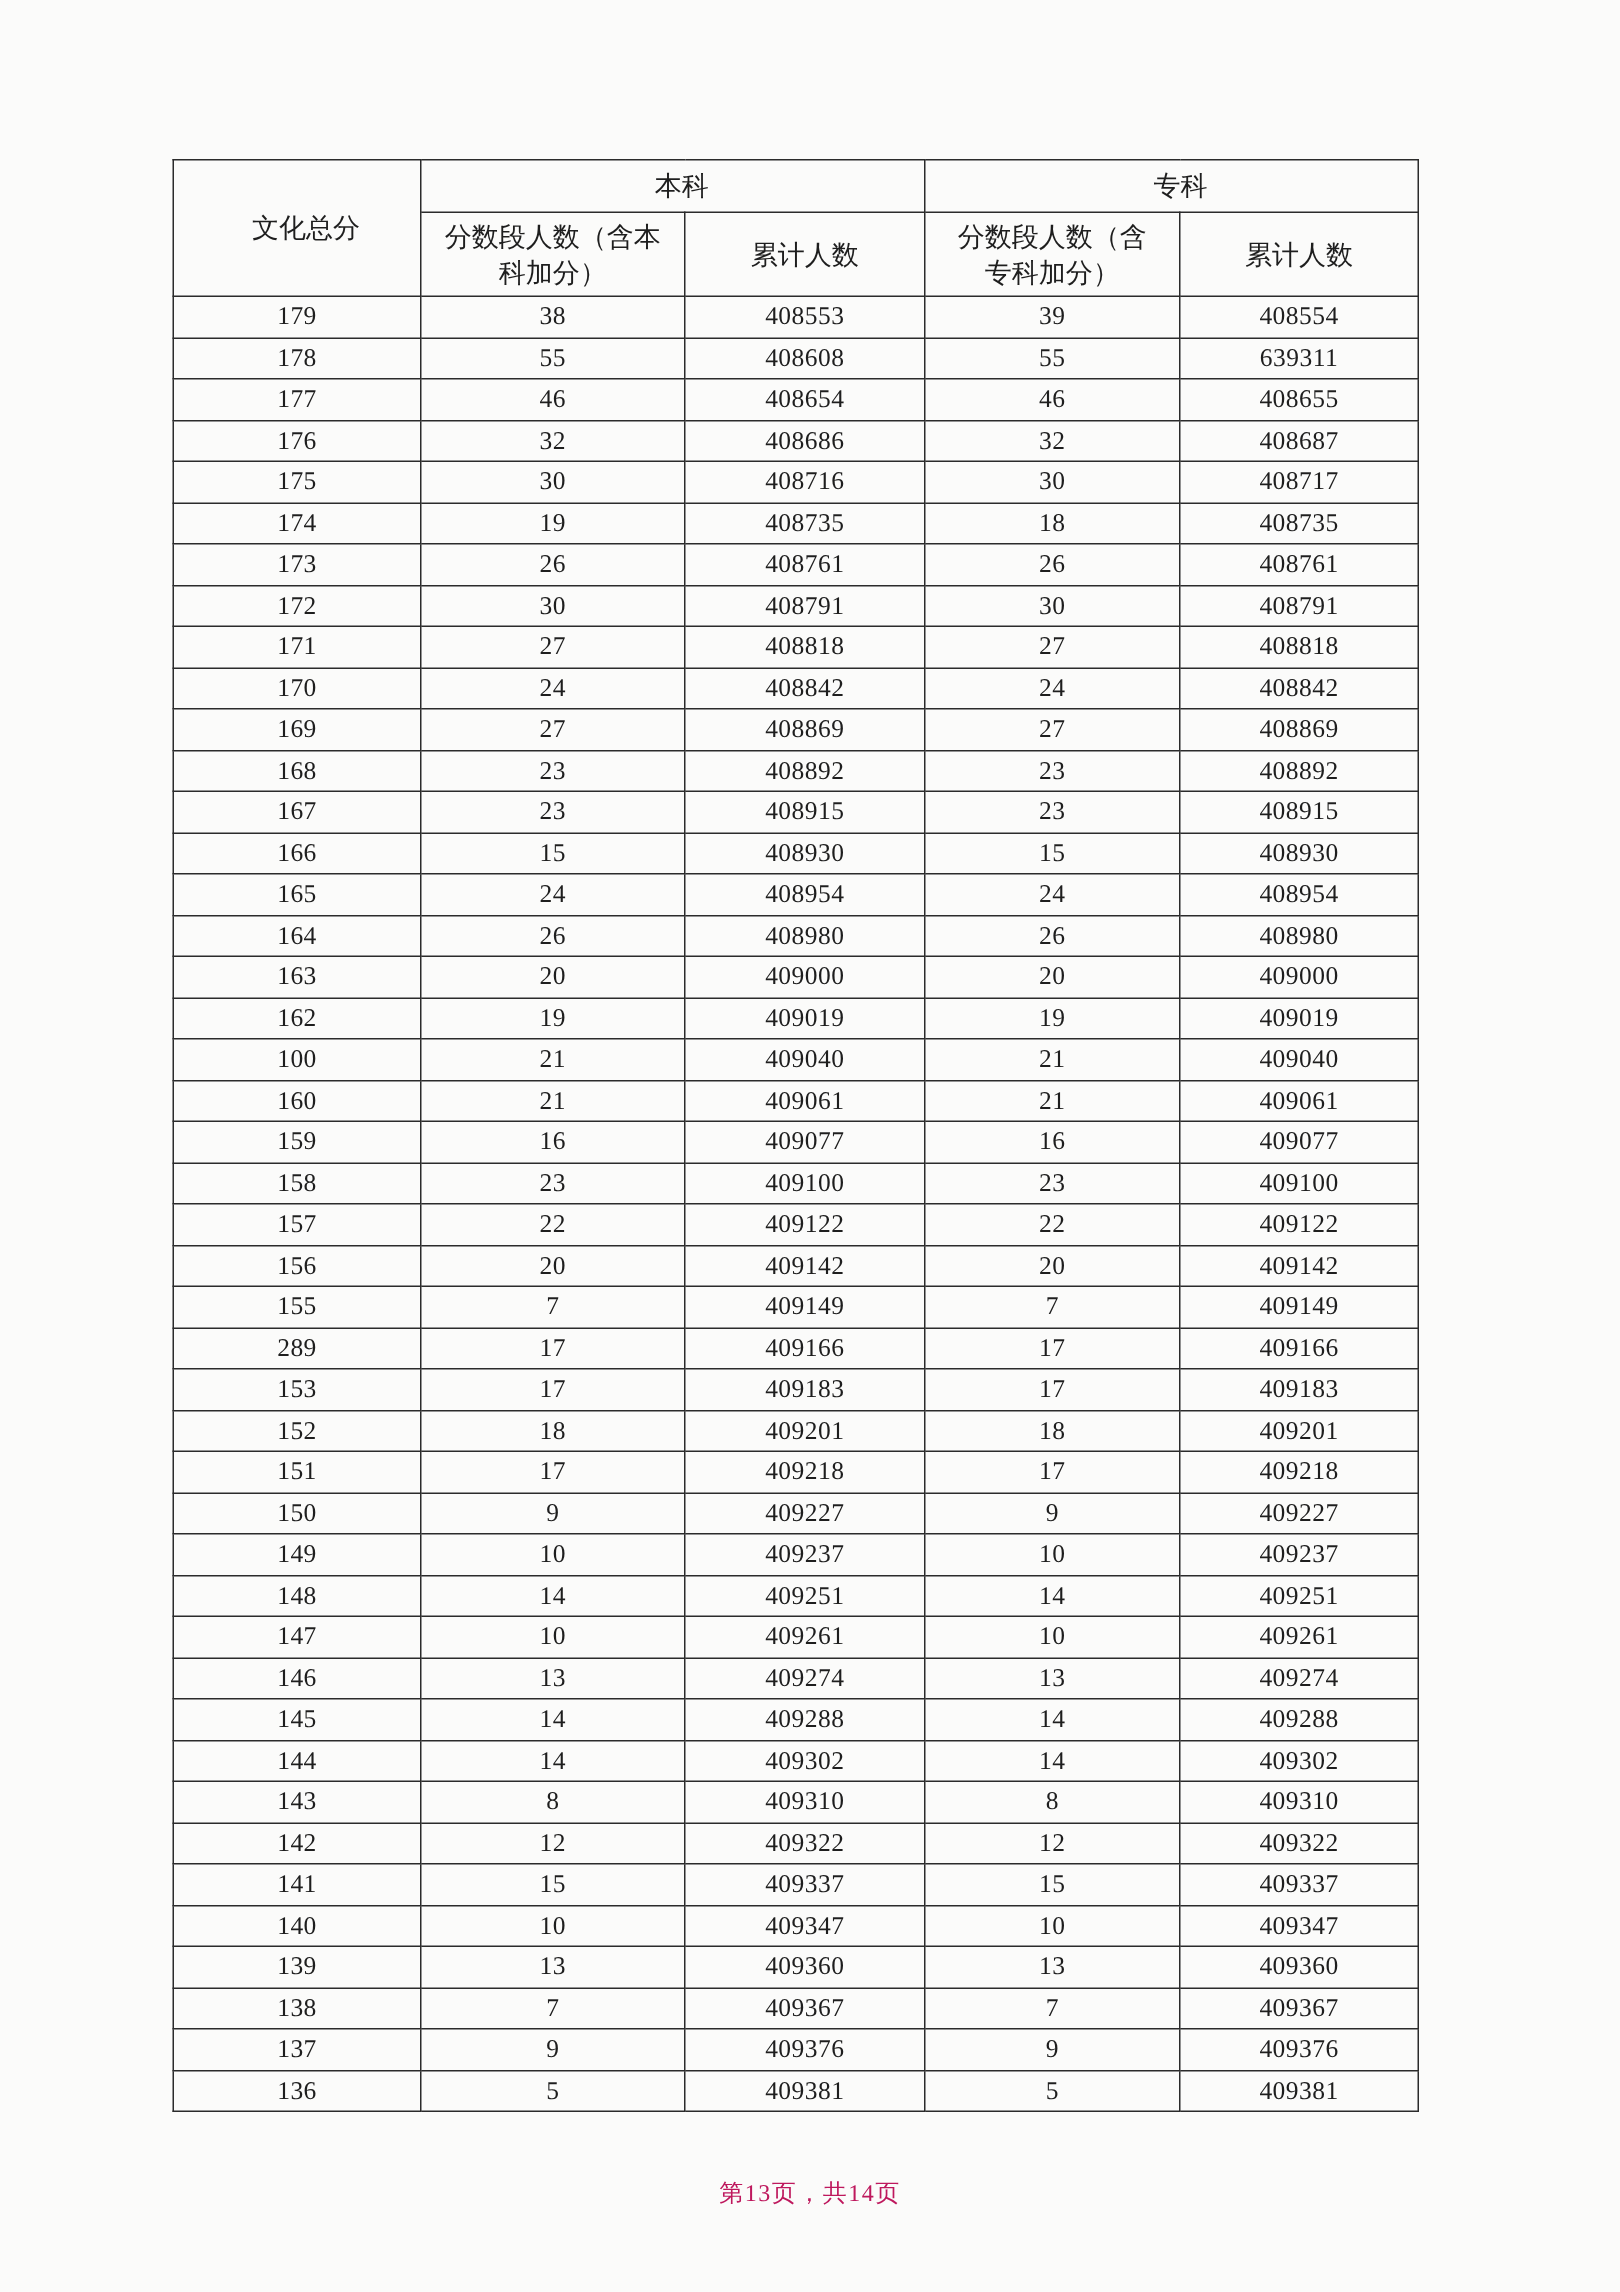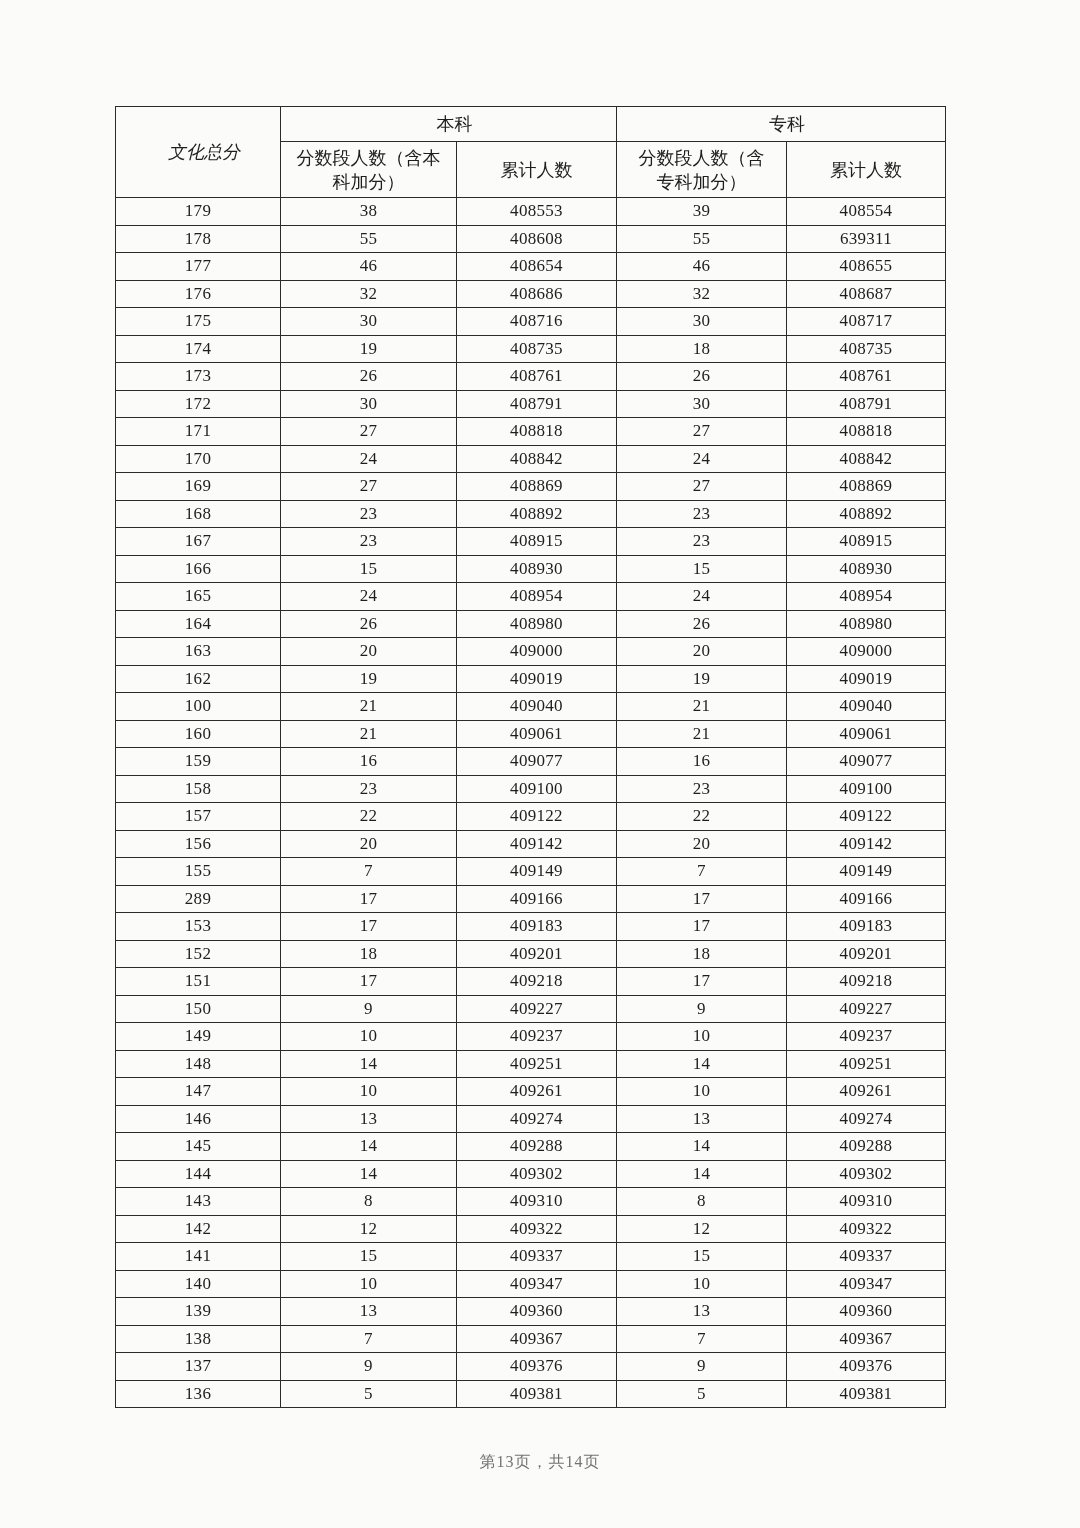--- a/index.html
+++ b/index.html
@@ -44,36 +44,35 @@
     padding-left: 12px;
   }
   table.score-table thead tr.h2 th {
     height: 55px;
     font-size: 18px;
     line-height: 24px;
     padding: 0 14px;
   }
   table.score-table thead th.c-score {
     font-size: 18px;
-    font-style: italic;
   }
   table.score-table tbody td {
     height: 26.5px;
     font-size: 17px;
     line-height: 26.5px;
     letter-spacing: 0.3px;
   }
   .footer {
     position: absolute;
     left: 0;
     top: 1452px;
     width: 1080px;
     text-align: center;
     font-size: 16px;
-    color: #737373;
+    color: #be185d;
     letter-spacing: 1px;
   }
 </style>
 </head>
 <body>
 
 <div class="page">
 
   <table class="score-table">
     <colgroup>

